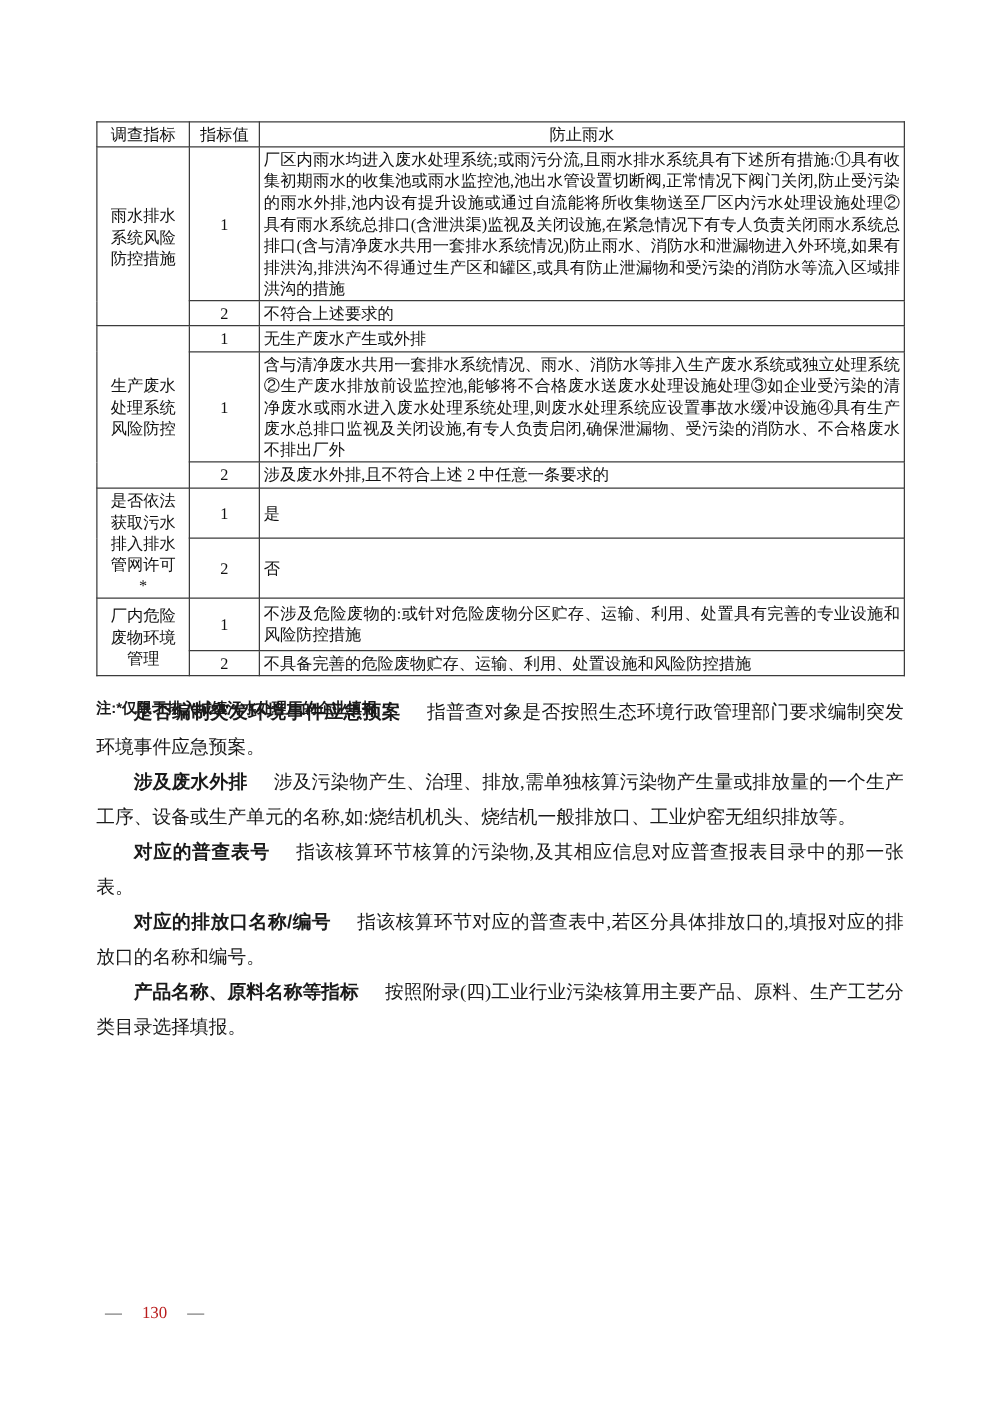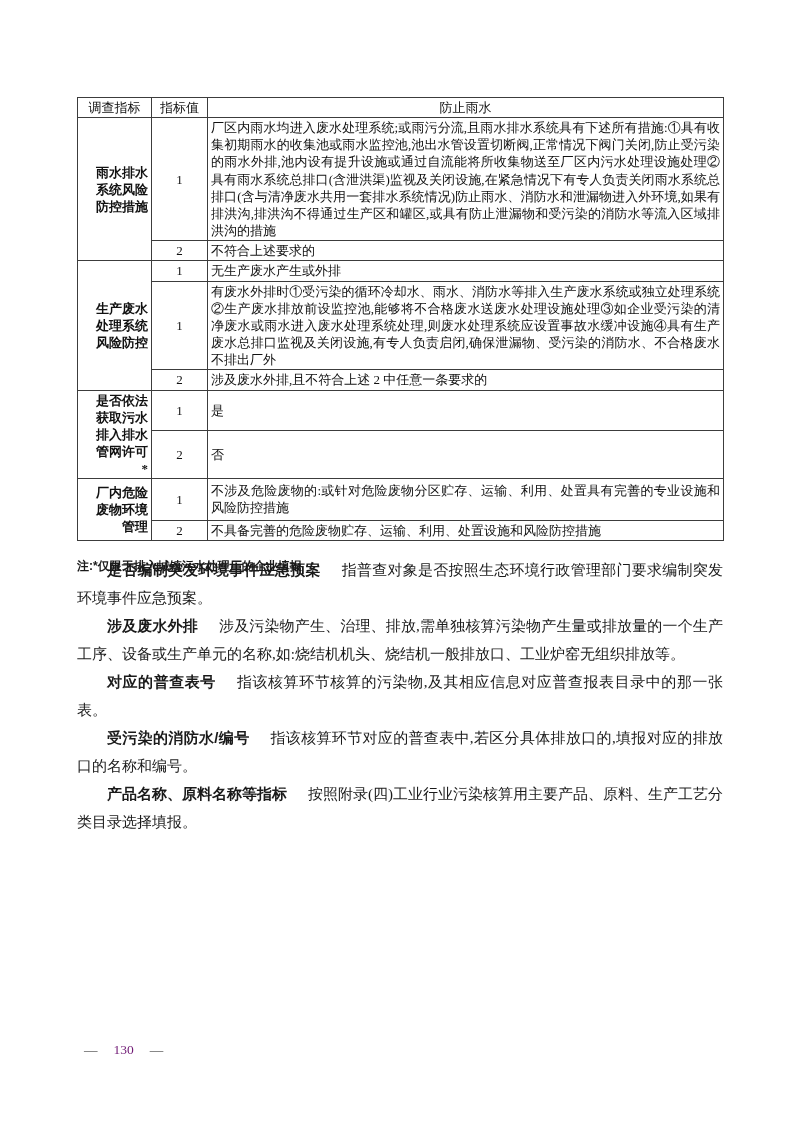--- a/index.html
+++ b/index.html
@@ -19,21 +19,21 @@
     font-size:13px;line-height:1.32;color:#111;
   }
   table.survey col.c1{width:74px;}
   table.survey col.c2{width:56px;}
   table.survey col.c3{width:516px;}
   table.survey th,table.survey td{
     border:1px solid #3c3c3c;vertical-align:middle;
     padding:1px 3px;
   }
   table.survey th{font-weight:normal;text-align:center;height:17px;}
-  td.lab{text-align:right;white-space:pre-line;padding:2px 2px;font-weight:bold;}
+  td.lab{text-align:center;white-space:pre-line;padding:2px 2px;}
   td.val{text-align:center;}
   td.sit{text-align:justify;padding:2px 5px;}
   tr.h40{height:40px;}
   tr.h47{height:47px;}
   tr.h38 td.sit{padding-top:3px;padding-bottom:3px;}
 
   
   .note{
     position:absolute;left:77px;top:558px;width:646px;
     font-size:12px;
@@ -51,21 +51,21 @@
   .title{
     margin:21px 0 13px 0;text-align:center;text-indent:0;
     font-size:19.5px;line-height:26px;color:#000;
   }
 
   
   .footer{
     position:absolute;left:84px;top:1042px;
     font-size:13.5px;color:#444;
   }
-  .footer .pnum{margin:0 16px;color:#701a75;text-align:right;}
+  .footer .pnum{margin:0 16px;color:#b91c1c;text-align:right;}
 </style>
 </head>
 <body>
 
 <div class="page">
 
   <table class="survey">
     <colgroup>
         <col class="c1">
         <col class="c2">
@@ -93,21 +93,21 @@
 
       <tr>
         <td class="lab" rowspan="3">生产废水
 处理系统
 风险防控</td>
         <td class="val">1</td>
         <td class="sit">无生产废水产生或外排</td>
       </tr>
       <tr>
         <td class="val">1</td>
-        <td class="sit">有废水外排时①受污染的循环冷却水、雨水、消防水等排入生产废水系统或独立处理系统②生产废水排放前设监控池,能够将不合格废水送废水处理设施处理③如企业受污染的清净废水或雨水进入废水处理系统处理,则废水处理系统应设置事故水缓冲设施④具有生产废水总排口监视及关闭设施,有专人负责启闭,确保泄漏物、受污染的消防水、不合格废水不排出厂外</td>
+        <td class="sit">含与清净废水共用一套排水系统情况、雨水、消防水等排入生产废水系统或独立处理系统②生产废水排放前设监控池,能够将不合格废水送废水处理设施处理③如企业受污染的清净废水或雨水进入废水处理系统处理,则废水处理系统应设置事故水缓冲设施④具有生产废水总排口监视及关闭设施,有专人负责启闭,确保泄漏物、受污染的消防水、不合格废水不排出厂外</td>
       </tr>
       <tr>
         <td class="val">2</td>
         <td class="sit">涉及废水外排,且不符合上述 2 中任意一条要求的</td>
       </tr>
 
       <tr class="h40">
         <td class="lab" rowspan="2">是否依法
 获取污水
 排入排水
@@ -143,21 +143,21 @@
     </p>
 
 
     <p class="para">
       <b class="hei">涉及废水外排</b><span>涉及污染物产生、治理、排放,需单独核算污染物产生量或排放量的一个生产工序、设备或生产单元的名称,如:烧结机机头、烧结机一般排放口、工业炉窑无组织排放等。</span>
     </p>
     <p class="para">
       <b class="hei">对应的普查表号</b><span>指该核算环节核算的污染物,及其相应信息对应普查报表目录中的那一张表。</span>
     </p>
     <p class="para">
-      <b class="hei">受污染的消防水/编号</b><span>指该核算环节对应的普查表中,若区分具体排放口的,填报对应的排放口的名称和编号。</span>
+      <b class="hei">对应的排放口名称/编号</b><span>指该核算环节对应的普查表中,若区分具体排放口的,填报对应的排放口的名称和编号。</span>
     </p>
     <p class="para">
       <b class="hei">产品名称、原料名称等指标</b><span>按照附录(四)工业行业污染核算用主要产品、原料、生产工艺分类目录选择填报。</span>
     </p>
   </div>
 
   <div class="footer">
     <span class="dash">—</span><span class="pnum">130</span><span class="dash">—</span>
   </div>
 

